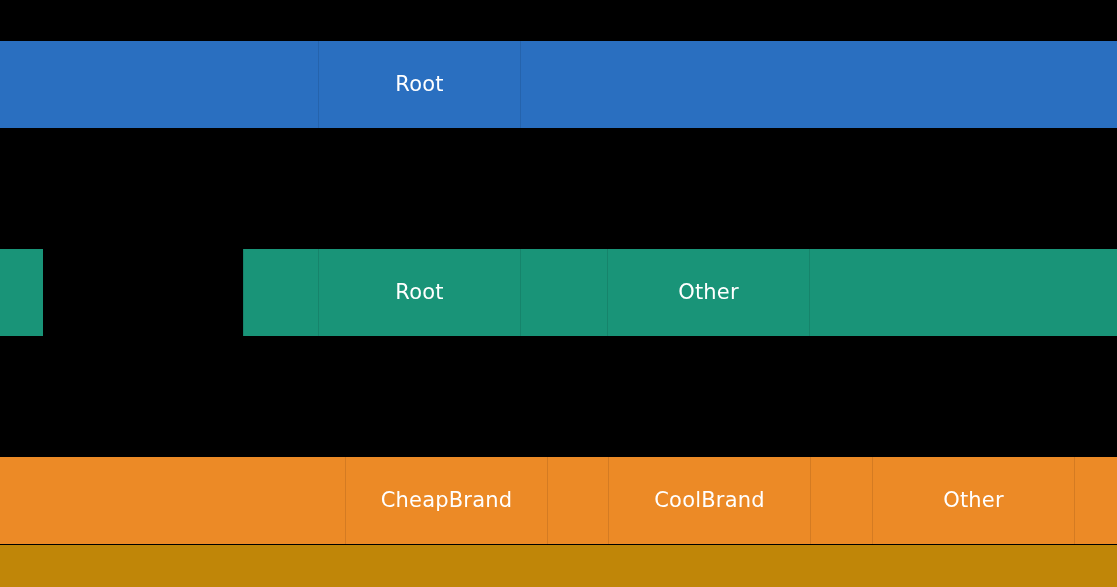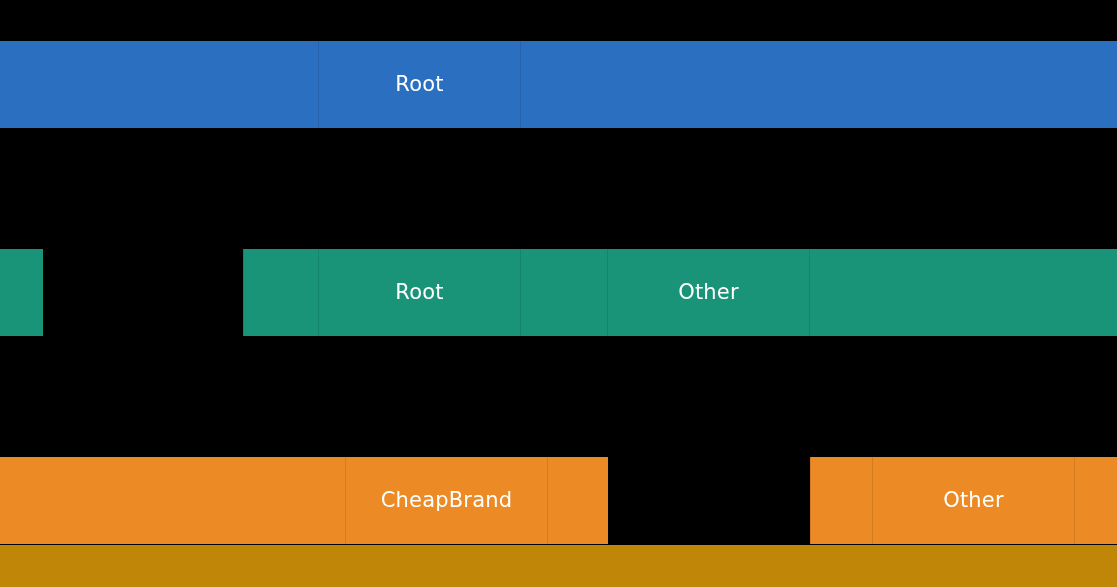--- a/index.html
+++ b/index.html
@@ -71,20 +71,23 @@
         <span class="node-label">Other</span>
       </div>
       <div class="node no-label seam-l" style="left: 809px; width: 308px; background: rgb(25, 148, 120);"></div>
     </div>
     <div class="level-row" style="top: 457px; height: 87px;">
       <div class="node no-label" style="left: 0px; width: 345px; background: rgb(236, 138, 38);"></div>
       <div class="node seam-l" style="left: 345px; width: 202px; background: rgb(236, 138, 38);">
         <span class="node-label">CheapBrand</span>
       </div>
       <div class="node no-label seam-l" style="left: 547px; width: 61px; background: rgb(236, 138, 38);"></div>
+      <div class="node seam-l" style="left: 608px; width: 202px; background: rgb(236, 138, 38);">
+        <span class="node-label">CoolBrand</span>
+      </div>
       <div class="node no-label seam-l" style="left: 810px; width: 62px; background: rgb(236, 138, 38);"></div>
       <div class="node seam-l" style="left: 872px; width: 202px; background: rgb(236, 138, 38);">
         <span class="node-label">Other</span>
       </div>
       <div class="node no-label seam-l" style="left: 1074px; width: 43px; background: rgb(236, 138, 38);"></div>
     </div>
     <div class="level-row" style="top: 545px; height: 42px;">
       <div class="node no-label" style="left: 0px; width: 1117px; background: rgb(192, 134, 8);"></div>
     </div>
   </div>

